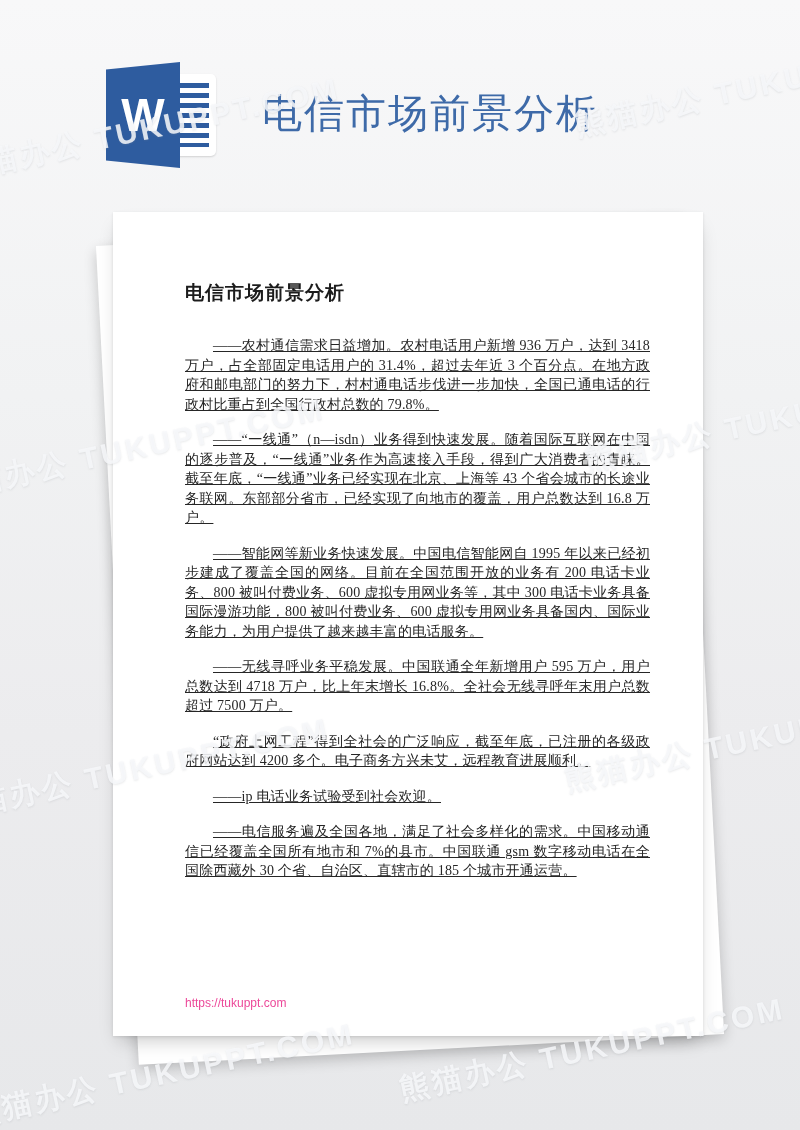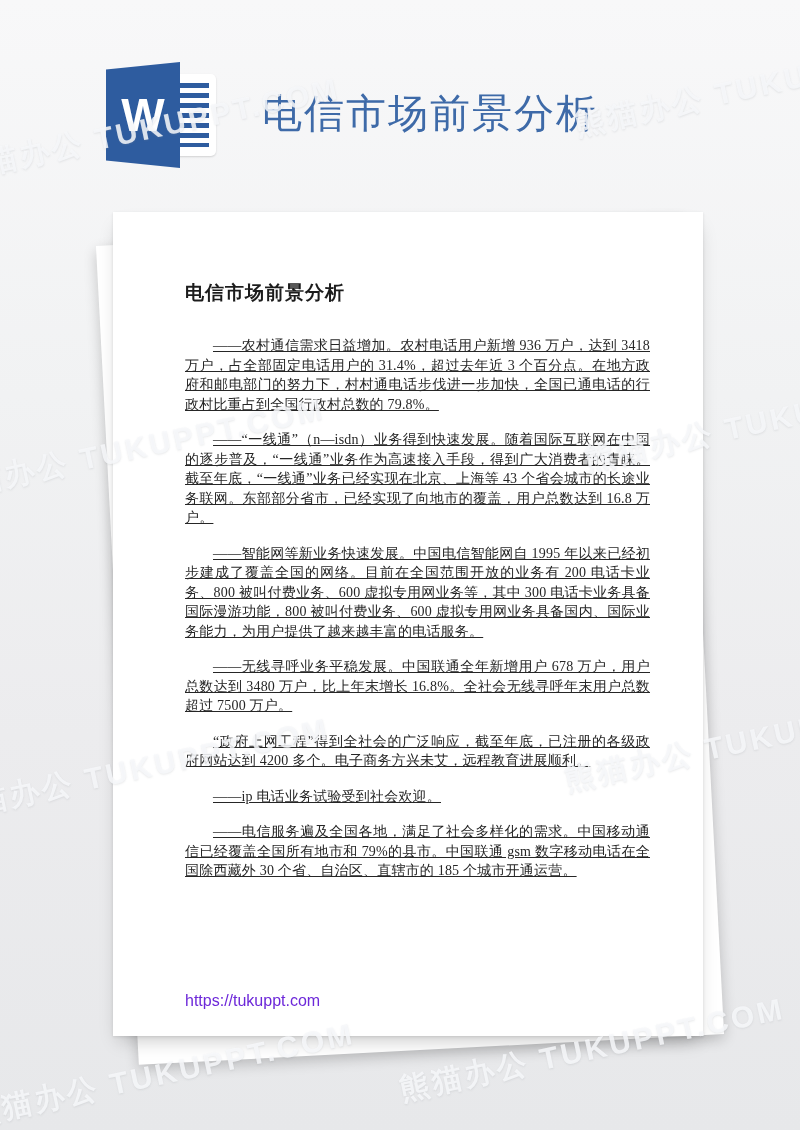--- a/index.html
+++ b/index.html
@@ -46,21 +46,21 @@
     font-family:"Liberation Sans",sans-serif;
     font-size:19px;font-weight:bold;color:#1c1c1c;margin:0 0 30px 0;letter-spacing:1px;
   }
   .doc-body p{
     font-family:"Liberation Serif",serif;
     font-size:14px;line-height:19.5px;color:#262626;
     margin:16px 0 12px 0;text-indent:2em;text-align:justify;letter-spacing:.2px;text-decoration:underline;
   }
   .doc-footer{
     position:absolute;left:72px;bottom:26px;
-    font-size:16px;color:#6d28d9;font-family:"Liberation Sans",sans-serif;
+    font-size:12px;color:#ec4899;font-family:"Liberation Sans",sans-serif;
   }
   
   .watermark{
     position:absolute;z-index:5;pointer-events:none;white-space:nowrap;
     font-size:30px;font-weight:bold;letter-spacing:3px;
     color:rgba(247,248,250,.85);
     text-shadow:0 1px 2px rgba(140,145,152,.18);
     transform:rotate(-12deg);transform-origin:left center;
   }
 </style>
@@ -80,24 +80,24 @@
 </div>
 
 <div class="back-page"></div>
 
 <div class="document-page">
   <h1 class="doc-title">电信市场前景分析</h1>
   <div class="doc-body">
     <p>——农村通信需求日益增加。农村电话用户新增 936 万户，达到 3418 万户，占全部固定电话用户的 31.4%，超过去年近 3 个百分点。在地方政府和邮电部门的努力下，村村通电话步伐进一步加快，全国已通电话的行政村比重占到全国行政村总数的 79.8%。</p>
     <p>——“一线通”（n—isdn）业务得到快速发展。随着国际互联网在中国的逐步普及，“一线通”业务作为高速接入手段，得到广大消费者的青睐。截至年底，“一线通”业务已经实现在北京、上海等 43 个省会城市的长途业务联网。东部部分省市，已经实现了向地市的覆盖，用户总数达到 16.8 万户。</p>
     <p>——智能网等新业务快速发展。中国电信智能网自 1995 年以来已经初步建成了覆盖全国的网络。目前在全国范围开放的业务有 200 电话卡业务、800 被叫付费业务、600 虚拟专用网业务等，其中 300 电话卡业务具备国际漫游功能，800 被叫付费业务、600 虚拟专用网业务具备国内、国际业务能力，为用户提供了越来越丰富的电话服务。</p>
-    <p>——无线寻呼业务平稳发展。中国联通全年新增用户 678 万户，用户总数达到 3480 万户，比上年末增长 16.8%。全社会无线寻呼年末用户总数超过 7500 万户。</p>
+    <p>——无线寻呼业务平稳发展。中国联通全年新增用户 595 万户，用户总数达到 4718 万户，比上年末增长 16.8%。全社会无线寻呼年末用户总数超过 7500 万户。</p>
     <p>“政府上网工程”得到全社会的广泛响应，截至年底，已注册的各级政府网站达到 4200 多个。电子商务方兴未艾，远程教育进展顺利。</p>
     <p>——ip 电话业务试验受到社会欢迎。</p>
-    <p>——电信服务遍及全国各地，满足了社会多样化的需求。中国移动通信已经覆盖全国所有地市和 79%的县市。中国联通 gsm 数字移动电话在全国除西藏外 30 个省、自治区、直辖市的 185 个城市开通运营。</p>
+    <p>——电信服务遍及全国各地，满足了社会多样化的需求。中国移动通信已经覆盖全国所有地市和 7%的县市。中国联通 gsm 数字移动电话在全国除西藏外 30 个省、自治区、直辖市的 185 个城市开通运营。</p>
   </div>
   <div class="doc-footer">https://tukuppt.com</div>
 </div>
 
 <span class="watermark" style="left:-45px;top:150px;">熊猫办公 TUKUPPT.COM</span>
 <span class="watermark" style="left:575px;top:105px;">熊猫办公 TUKUPPT.COM</span>
 <span class="watermark" style="left:-60px;top:470px;">熊猫办公 TUKUPPT.COM</span>
 <span class="watermark" style="left:585px;top:440px;">熊猫办公 TUKUPPT.COM</span>
 <span class="watermark" style="left:-55px;top:790px;">熊猫办公 TUKUPPT.COM</span>
 <span class="watermark" style="left:565px;top:760px;">熊猫办公 TUKUPPT.COM</span>

